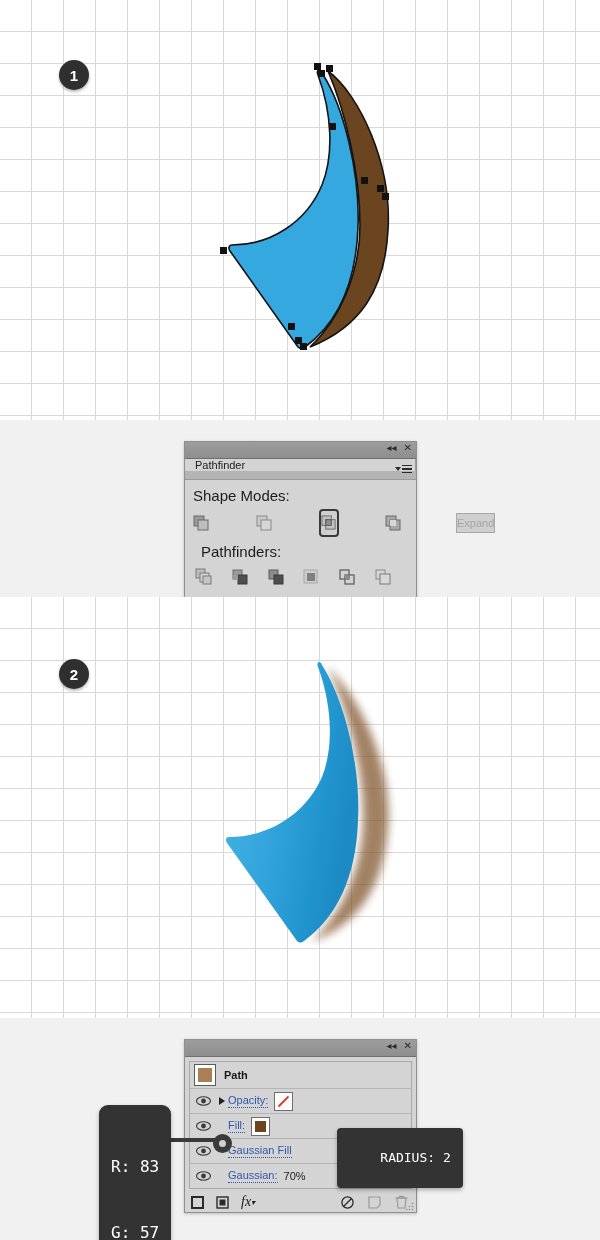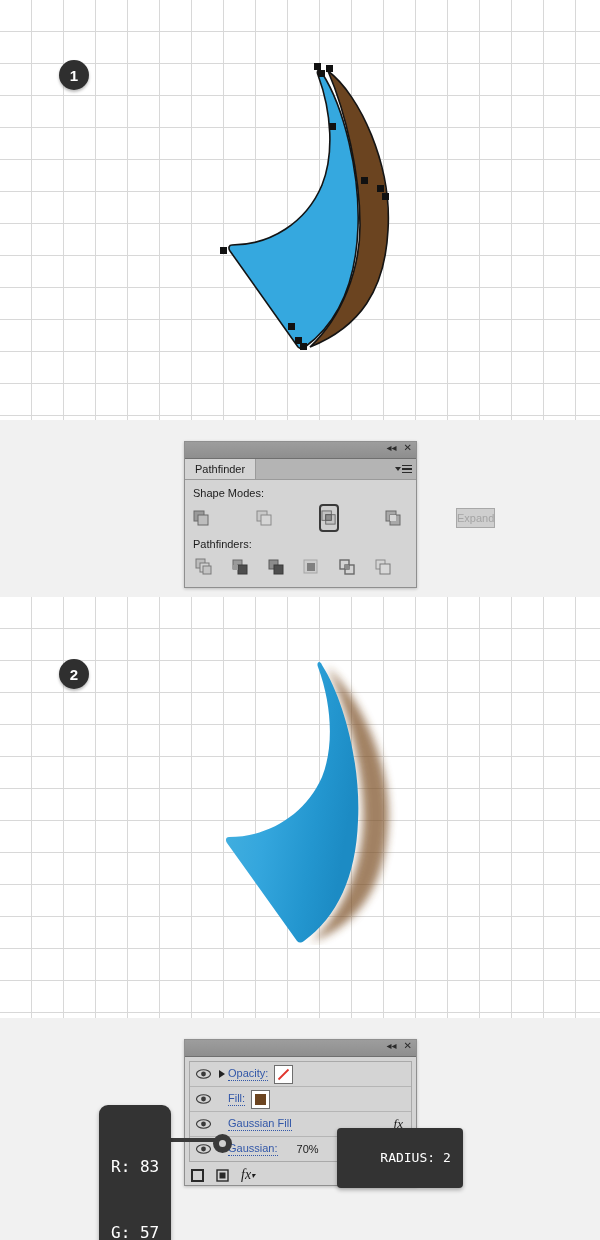--- a/index.html
+++ b/index.html
@@ -58,21 +58,21 @@
   .titlebar-btns{
     position:absolute;right:4px;top:1px;display:flex;gap:7px;align-items:center;
   }
   .tb-icon{
     color:#2b2b2b;font-size:10px;line-height:10px;
     font-family:"DejaVu Sans", sans-serif;cursor:pointer;
   }
   .panel-tabrow{
     height:20px;background:#b4b4b4;position:relative;
     border-bottom:1px solid #9a9a9a;
-    display:flex;align-items:stretch;
+    display:flex;align-items:stretch;flex-direction:column;
   }
   .panel-tab{
     background:#d4d4d4;
     padding:0 10px;
     display:flex;align-items:center;
     font-size:11px;color:#1c1c1c;
     border-right:1px solid #9a9a9a;
   }
   .tab-filler{flex:1;background:#b4b4b4;}
   .panel-menu{
@@ -81,21 +81,21 @@
     cursor:pointer;
   }
   .menu-caret{
     width:0;height:0;border-left:3px solid transparent;border-right:3px solid transparent;
     border-top:4px solid #2b2b2b;
   }
   .menu-lines{display:flex;flex-direction:column;gap:2px;}
   .menu-lines span{display:block;width:10px;height:1.5px;background:#2b2b2b;}
 
   .panel-body{padding:6px 8px 8px 8px;}
-  .section-label{font-size:11px;color:#1c1c1c;margin:1px 0 5px 0;}
+  .section-label{font-size:15px;color:#1c1c1c;margin:1px 0 5px 0;}
 
   
   .pf-row{display:flex;align-items:center;margin-bottom:6px;gap:33px;}
   .pf-btn{
     width:24px;height:24px;margin-right:13px;
     display:flex;align-items:center;justify-content:center;
     cursor:pointer;border-radius:4px;
   }
   .pf-btn.sel{
     border:2px solid #3a3a3a;
@@ -127,21 +127,21 @@
   .app-arrow{
     width:12px;flex:0 0 12px;display:flex;align-items:center;justify-content:center;cursor:pointer;
   }
   .tri{width:0;height:0;border-top:4px solid transparent;border-bottom:4px solid transparent;border-left:6px solid #222;}
   .app-label{
     font-size:11px;color:#3257a8;
     border-bottom:1px dotted #3257a8;
     line-height:13px;cursor:pointer;
   }
   .app-label.plain{color:#1a1a1a;border-bottom:none;font-weight:bold;cursor:default;}
-  .app-value{font-size:11px;color:#1a1a1a;margin-left:19px;}
+  .app-value{font-size:11px;color:#1a1a1a;margin-left:6px;}
   .swatch-box{
     width:17px;height:17px;border:1px solid #6e6e6e;background:#ffffff;
     display:flex;align-items:center;justify-content:center;margin-left:6px;cursor:pointer;
   }
   .swatch-in{width:11px;height:11px;}
   .thumb-box{
     width:20px;height:20px;border:1px solid #5a5a5a;background:#fff;
     display:flex;align-items:center;justify-content:center;margin:0 8px 0 4px;
   }
   .thumb-in{width:14px;height:14px;}
@@ -268,21 +268,21 @@
             <rect x="1" y="1" width="10" height="10" fill="#a8a8a8" stroke="#6a6a6a"></rect>
             <rect x="5" y="5" width="10" height="10" fill="#a8a8a8" stroke="#6a6a6a"></rect>
             <rect x="5" y="5" width="6" height="6" fill="#d6d6d6"></rect>
           </svg>
         </div>
         <div class="expand-btn">
           <span>Expand</span>
         </div>
       </div>
 
-      <div class="section-label" style="margin-top:6px;">Pathfinders:</div>
+      <div class="section-label" style="margin-top:6px;margin-left:8px;">Pathfinders:</div>
 
       <div class="pf-row2">
         <div class="pf-btn">
           <svg width="18" height="18" viewBox="0 0 18 18">
             <rect x="1" y="1" width="9" height="9" fill="#bdbdbd" stroke="#7a7a7a"></rect>
             <rect x="5" y="5" width="9" height="9" fill="#d0d0d0" stroke="#7a7a7a"></rect>
             <rect x="8" y="8" width="8" height="8" fill="#c4c4c4" stroke="#7a7a7a"></rect>
           </svg>
         </div>
         <div class="pf-btn">
@@ -356,20 +356,26 @@
   <div class="ai-panel" style="left:184px;top:1039px;width:231px;">
     <div class="panel-titlebar">
       <div class="titlebar-btns">
         <span class="tb-icon">◂◂</span>
         <span class="tb-icon" style="font-weight:bold;">✕</span>
       </div>
     </div>
 
     <div class="app-list">
 
+      <div class="app-row" style="height:26px;">
+        <div class="thumb-box">
+          <div class="thumb-in" style="background:#a97f54;"></div>
+        </div>
+        <span class="app-label plain">Path</span>
+      </div>
 
       <div class="app-row">
         <div class="app-eye">
           <svg width="15" height="10" viewBox="0 0 15 10">
             <ellipse cx="7.5" cy="5" rx="7" ry="4.2" fill="none" stroke="#3a3a3a" stroke-width="1.1"></ellipse>
             <circle cx="7.5" cy="5" r="2.4" fill="#3a3a3a"></circle>
           </svg>
         </div>
         <div class="app-arrow">
             <span class="tri"></span>

